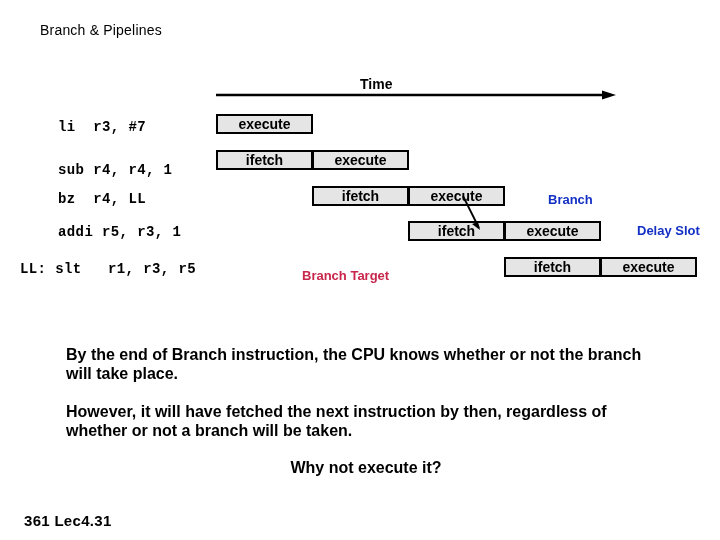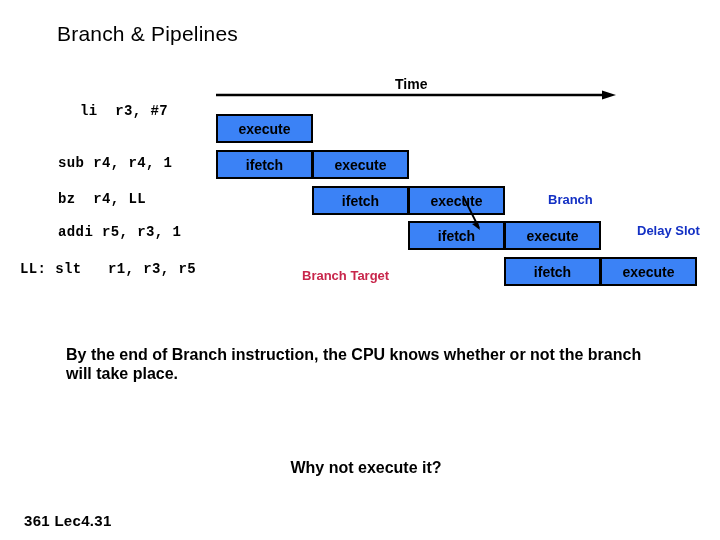--- a/index.html
+++ b/index.html
@@ -13,75 +13,74 @@
     height: 540px;
     background: #ffffff;
     overflow: hidden;
     font-family: "Liberation Sans", sans-serif;
     color: #000000;
   }
 
   
   .title {
     position: absolute;
-    left: 57px;
+    left: 40px;
     top: 22px;
-    font-size: 21px;
+    font-size: 14px;
     font-weight: normal;
     letter-spacing: 0.2px;
     white-space: nowrap;
     color: #000;
   }
 
   
   .time-label {
     position: absolute;
     left: 360px;
     top: 76px;
     font-size: 14px;
     font-weight: bold;
     white-space: nowrap;
-    margin-left: 35px;
   }
   .time-axis {
     position: absolute;
     left: 216px;
     top: 88px;
     width: 400px;
     height: 14px;
   }
 
   
   .instr {
     position: absolute;
     font-family: "Liberation Mono", "DejaVu Sans Mono", monospace;
     font-size: 14px;
     font-weight: bold;
     white-space: pre;
     color: #000;
     letter-spacing: 0.4px;
   }
-  .instr.i0 { left: 58px; top: 103px; margin-left: 22px; }
-  .instr.i1 { left: 58px; top: 155px; }
+  .instr.i0 { left: 58px; top: 119px; }
+  .instr.i1 { left: 58px; top: 162px; }
   .instr.i2 { left: 58px; top: 191px; }
   .instr.i3 { left: 58px; top: 224px; }
   .instr.i4 { left: 20px; top: 261px; }
 
   
   .stage {
     position: absolute;
     box-sizing: border-box;
     border: 2px solid #000000;
-    background: #3b82f6;
+    background: #e5e5e5;
     font-size: 14px;
     font-weight: bold;
     display: flex;
     align-items: center;
     justify-content: center;
-    height: 29px;
+    height: 20px;
     width: 97px;
     color: #000;
     white-space: nowrap;
   }
 
   
   .anno {
     position: absolute;
     font-size: 13px;
     font-weight: bold;
@@ -161,17 +160,18 @@
   <svg class="arrow-svg" viewBox="0 0 40 45">
     <line x1="8" y1="6" x2="24" y2="38" stroke="#000000" stroke-width="1.8"></line>
     <polygon points="25,40 17,34 23,32" fill="#000000"></polygon>
   </svg>
 
   <div class="anno branch">Branch</div>
   <div class="anno delayslot">Delay Slot</div>
   <div class="anno branchtgt">Branch Target</div>
 
   <div class="body-text p0">By the end of Branch instruction, the CPU knows whether or not the branch will take place.</div>
+  <div class="body-text p1">However, it will have fetched the next instruction by then, regardless of whether or not a branch will be taken.</div>
   <div class="body-text p2">Why not execute it?</div>
 
   <div class="footer">361 Lec4.31</div>
 
 </div>
 
 </body></html>

